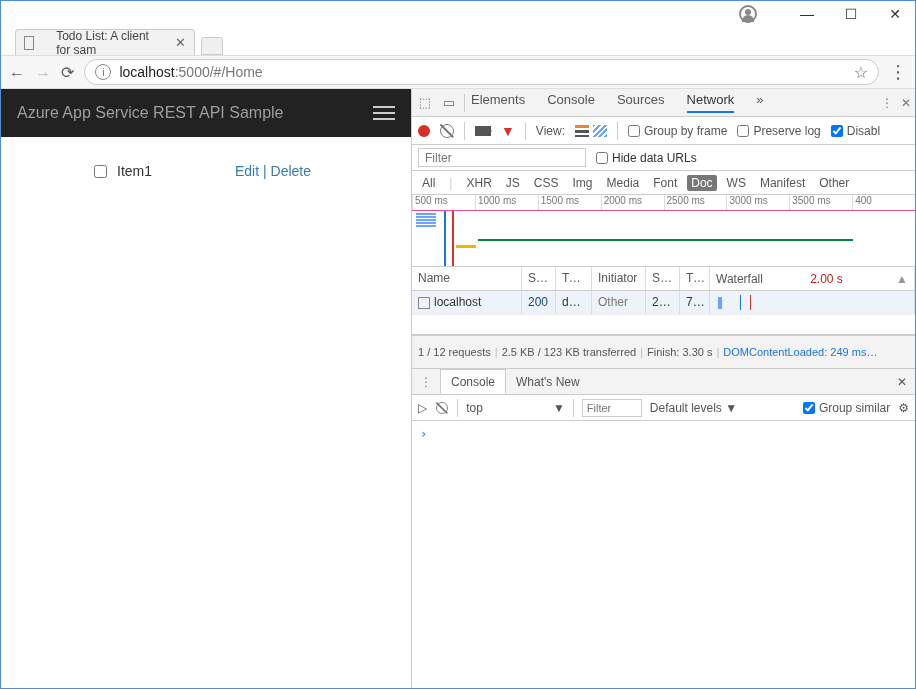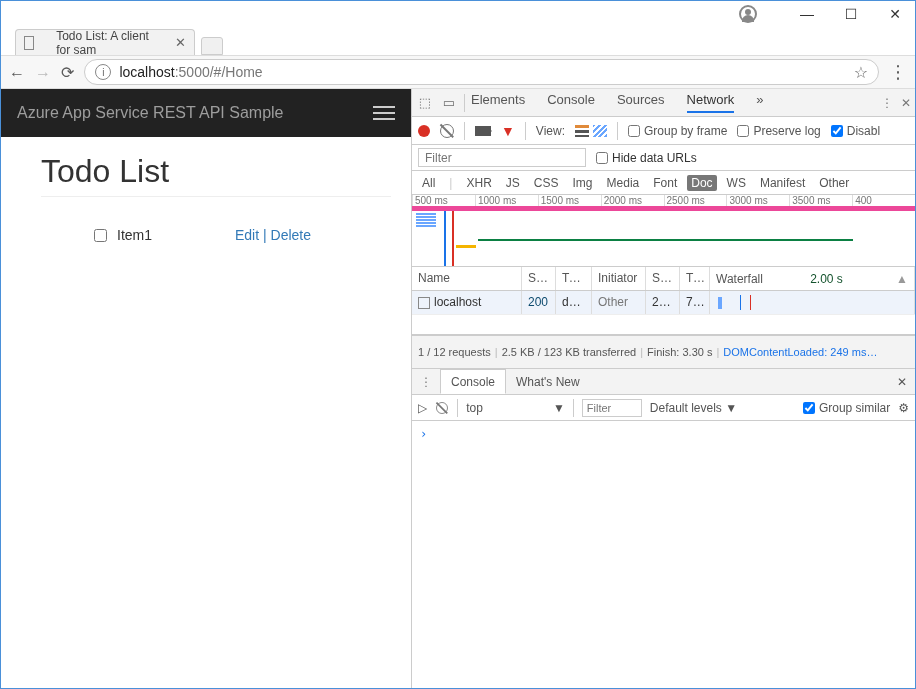--- a/index.html
+++ b/index.html
@@ -64,21 +64,21 @@
   .chk input { width:12px;height:12px;}
 
   .dt-filterbar { height:26px; border-bottom:1px solid #ccc; display:flex; align-items:center; padding:0 6px; gap:10px;}
   .dt-filter { width:168px; height:19px; border:1px solid #ccc; background:#fff; padding:0 6px; font-size:12px; color:#999;}
 
   .dt-types { height:24px; border-bottom:1px solid #ccc; display:flex; align-items:center; gap:6px; padding:0 6px; font-size:12px; color:#555;}
   .dt-types span { padding:1px 4px;}
   .dt-types .vsep { color:#ccc;}
   .dt-types .sel { background:#777; color:#fff; border-radius:2px;}
 
-  .dt-ruler { height:16px; border-bottom:5px solid #ec4899; display:flex; font-size:10px; color:#777;}
+  .dt-ruler { height:16px; border-bottom:1px solid #ec4899; display:flex; font-size:10px; color:#777;}
   .dt-ruler div { flex:1; border-left:1px solid #ddd; padding-left:2px;}
   .dt-overview { height:56px; border-bottom:1px solid #ccc; position:relative; background:#fff;}
   .ov-marker { position:absolute; top:0; bottom:0; width:2px; }
   .ov-green { position:absolute; left:66px; right:62px; top:28px; height:2px; background:#0b8043;}
   .ov-left-stripes { position:absolute; left:4px; top:2px; width:20px;}
   .ov-left-stripes div{height:2px;background:#6aa6ff;margin-bottom:1px;}
 
   .grid-head, .grid-row { display:flex; font-size:12px;}
   .grid-head { height:24px; border-bottom:1px solid #ccc; background:#fff;}
   .gc { border-right:1px solid #ddd; padding:4px 6px; color:#555; overflow:hidden; white-space:nowrap; text-overflow:ellipsis;}
@@ -145,21 +145,20 @@
   <div class="app">
     <div class="app-nav">
       <span>Azure App Service REST API Sample</span>
       <div class="hamburger">
           <span></span>
           <span></span>
           <span></span>
         </div>
     </div>
     <div class="app-body">
-      <h1 class="app-title">Todo List</h1>
       <div class="item-row">
         <input type="checkbox" style="">
         <span>Item1</span>
         <span class="item-actions">
           <a href="#">Edit</a>
           <span class="sep"> | </span>
           <a href="#">Delete</a>
         </span>
       </div>
     </div>
@@ -259,21 +258,21 @@
 
     <div class="grid-head">
       <div class="gc name">Name</div>
       <div class="gc st">St…</div>
       <div class="gc ty">Type</div>
       <div class="gc init">Initiator</div>
       <div class="gc sz">Size</div>
       <div class="gc ti">Ti…</div>
       <div class="gc wf">
         <span>Waterfall</span>
-        <span style="color:#14532d">2.00 s</span>
+        <span style="color:#b91c1c">2.00 s</span>
         <span style="color:#999;margin-left:6px">▲</span>
       </div>
     </div>
     <div class="grid-row">
       <div class="gc name"><span style="display:inline-block;width:12px;height:12px;border:1px solid #888;margin-right:4px;vertical-align:middle"></span><span>localhost</span></div>
       <div class="gc st">200</div>
       <div class="gc ty">do…</div>
       <div class="gc init">Other</div>
       <div class="gc sz">2.…</div>
       <div class="gc ti">7 …</div>

